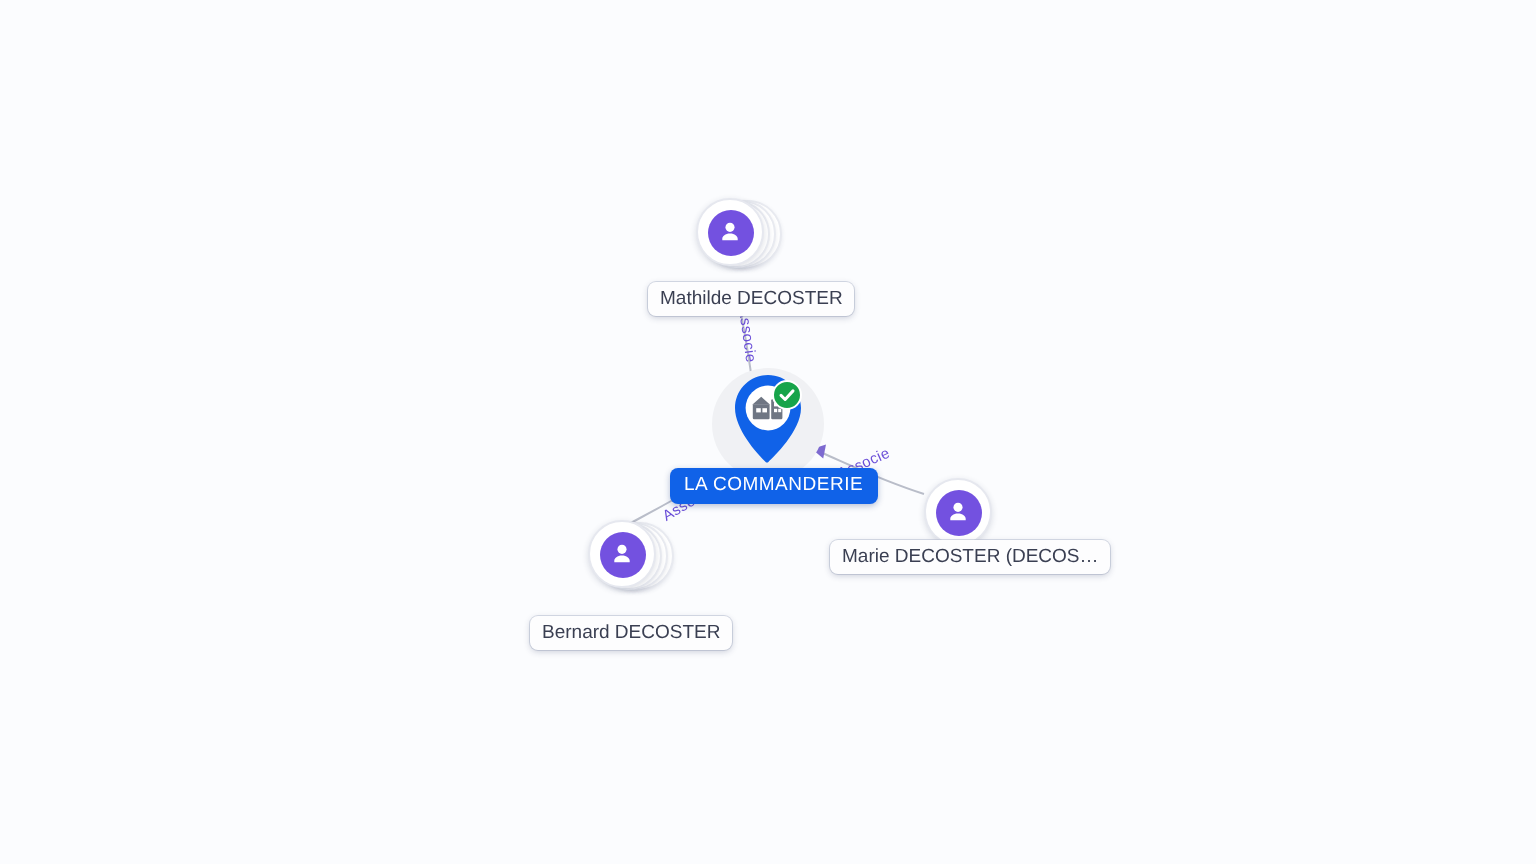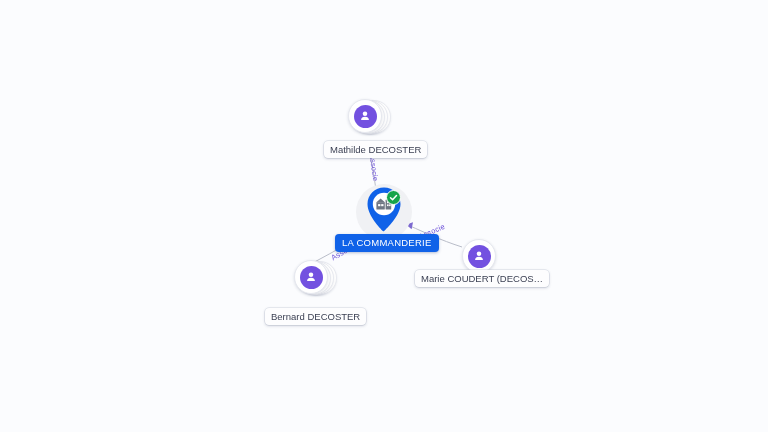--- a/index.html
+++ b/index.html
@@ -192,21 +192,21 @@
   <div class="person" style="left:462px; top:239px;">
     <div class="disc">
       <div class="avatar">
         <svg width="14" height="14" viewBox="0 0 24 24" fill="#ffffff">
           <circle cx="12" cy="8" r="3.9"></circle>
           <path d="M12 13.2c-4 0-6.6 2.3-6.6 4.6V19h13.2v-1.2c0-2.3-2.6-4.6-6.6-4.6z"></path>
         </svg>
       </div>
     </div>
   </div>
-  <div class="name-pill" style="left:415px; top:270px;">Marie COUDERT (DECOS…</div>
+  <div class="name-pill" style="left:415px; top:270px;">Marie DECOSTER (DECOS…</div>
 
   <div class="person" style="left:294px; top:260px;">
     <div class="stack s3"></div>
     <div class="stack s2"></div>
     <div class="stack s1"></div>
     <div class="disc">
       <div class="avatar">
         <svg width="14" height="14" viewBox="0 0 24 24" fill="#ffffff">
           <circle cx="12" cy="8" r="3.9"></circle>
           <path d="M12 13.2c-4 0-6.6 2.3-6.6 4.6V19h13.2v-1.2c0-2.3-2.6-4.6-6.6-4.6z"></path>

